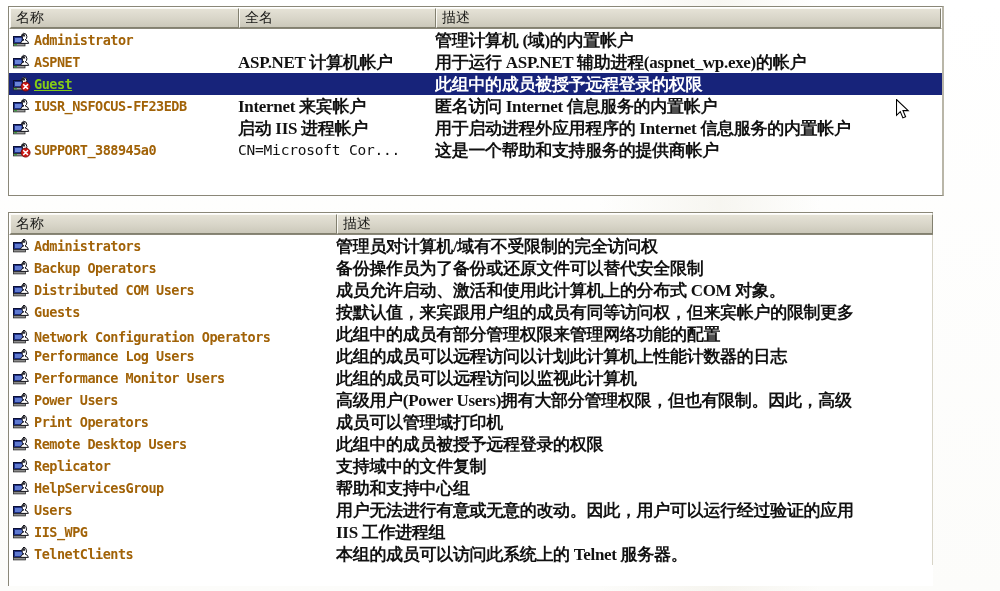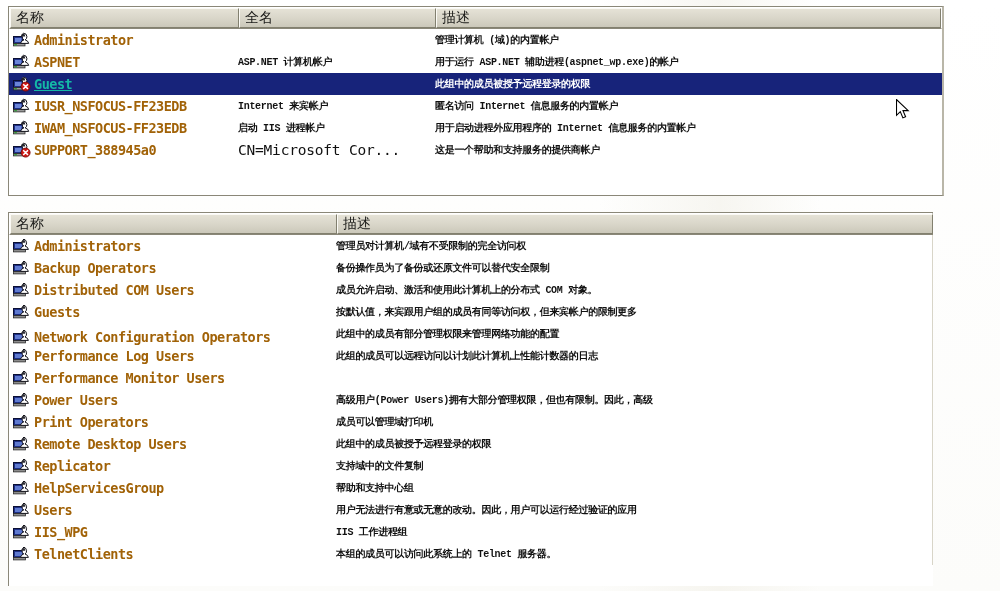--- a/index.html
+++ b/index.html
@@ -79,39 +79,39 @@
     display: flex;
     align-items: center;
     overflow: hidden;
     white-space: nowrap;
     font-size: 14.5px;
     color: #111111;
     font-family: "DejaVu Sans Mono", monospace;
     letter-spacing: -0.2px;
   }
   .lv-cell.cjk {
-    font-family: Liberation Mono, monospace;
-    font-size: 10px;
+    font-family: Liberation Serif, serif;
+    font-size: 17px;
     font-weight: 700;
     letter-spacing: -0.3px;
   }
   .lv-row.selected .lv-cell { color: #ffffff; }
 
   .cell-name {
     padding-left: 4px;
     gap: 3px;
   }
   .name-text {
     font-family: "DejaVu Sans Mono", monospace;
     font-size: 13.5px;
     font-weight: 700;
     letter-spacing: -0.5px;
     color: #a16207;
   }
-  .lv-row.selected .name-text { color: #14b8a6; text-decoration: underline; }
+  .lv-row.selected .name-text { color: #84cc16; text-decoration: underline; }
 
   
   .icon {
     width: 18px;
     height: 16px;
     flex: 0 0 18px;
     position: relative;
     display: inline-block;
   }
   .icon svg { display: block; }
@@ -233,21 +233,20 @@
           <span class="icon">
             <svg width="18" height="16" viewBox="0 0 18 16">
               <rect x="0.5" y="4.5" width="9.5" height="7" fill="#1d2f86" stroke="#0a0f33" stroke-width="1"></rect>
               <rect x="2" y="6" width="6.5" height="4" fill="#6a84d8"></rect>
               <rect x="0.5" y="11.5" width="11.5" height="2.4" fill="#9a9a9a" stroke="#2a2a2a" stroke-width="0.8"></rect>
               <rect x="1.3" y="12.1" width="2.6" height="1.2" fill="#2f9a34"></rect>
               <path d="M10.4 1.3 q3.5 0 3.5 3.3 q0 2.3 -1.7 3.3 q3.0 0.8 3.5 3.5 l-8.2 0 q0.6 -2.8 3.4 -3.5 q-1.7 -1.0 -1.7 -3.3 q0 -3.3 1.2 -3.3 z" fill="#ffffff" stroke="#101018" stroke-width="1"></path>
               <path d="M10.0 1.6 q-2.1 0.4 -2.1 2.9 l4.4 0 q0.1 -2.6 -2.3 -2.9 z" fill="#26262e"></path>
             </svg>
           </span>
-          <span class="name-text">IWAM_NSFOCUS-FF23EDB</span>
         </div>
         <div class="lv-cell cjk" style="width: 197px; flex: 0 0 197px;">启动 IIS 进程帐户</div>
         <div class="lv-cell cjk" style="width: 505px; flex: 0 0 505px;">用于启动进程外应用程序的 Internet 信息服务的内置帐户</div>
       </div>
       <div class="lv-row">
         <div class="lv-cell cell-name" style="width: 229px; flex: 0 0 229px;">
           <span class="icon">
             <svg width="18" height="16" viewBox="0 0 18 16">
               <rect x="0.5" y="4.5" width="9.5" height="7" fill="#1d2f86" stroke="#0a0f33" stroke-width="1"></rect>
               <rect x="2" y="6" width="6.5" height="4" fill="#6a84d8"></rect>
@@ -369,20 +368,21 @@
             <svg width="18" height="16" viewBox="0 0 18 16">
               <rect x="0.5" y="4.5" width="10" height="7" fill="#1d2f86" stroke="#0a0f33" stroke-width="1"></rect>
               <rect x="2" y="6" width="7" height="4" fill="#5f7ad0"></rect>
               <rect x="0.5" y="11.5" width="12" height="2.4" fill="#8d8d8d" stroke="#2a2a2a" stroke-width="0.8"></rect>
               <path d="M10 1.5 q3.6 0 3.6 3.2 q0 2.3 -1.6 3.3 q2.9 0.8 3.4 3.4 l-8.0 0 q0.6 -2.7 3.3 -3.4 q-1.7 -1.0 -1.7 -3.3 q0 -3.2 3.0 -3.2 z" fill="#ffffff" stroke="#12121a" stroke-width="1"></path>
               <path d="M10.2 2.2 q-2.0 0.2 -2.0 2.6 l4.2 0 q0 -2.4 -2.2 -2.6 z" fill="#2c2c33"></path>
             </svg>
           </span>
           <span class="name-text">Performance Monitor Users</span>
         </div>
+        <div class="lv-cell cjk" style="width: 596px; flex: 0 0 596px;">此组的成员可以远程访问以监视此计算机</div>
       </div>
       <div class="lv-row">
         <div class="lv-cell cell-name" style="width: 327px; flex: 0 0 327px;">
           <span class="icon">
             <svg width="18" height="16" viewBox="0 0 18 16">
               <rect x="0.5" y="4.5" width="10" height="7" fill="#1d2f86" stroke="#0a0f33" stroke-width="1"></rect>
               <rect x="2" y="6" width="7" height="4" fill="#5f7ad0"></rect>
               <rect x="0.5" y="11.5" width="12" height="2.4" fill="#8d8d8d" stroke="#2a2a2a" stroke-width="0.8"></rect>
               <path d="M10 1.5 q3.6 0 3.6 3.2 q0 2.3 -1.6 3.3 q2.9 0.8 3.4 3.4 l-8.0 0 q0.6 -2.7 3.3 -3.4 q-1.7 -1.0 -1.7 -3.3 q0 -3.2 3.0 -3.2 z" fill="#ffffff" stroke="#12121a" stroke-width="1"></path>
               <path d="M10.2 2.2 q-2.0 0.2 -2.0 2.6 l4.2 0 q0 -2.4 -2.2 -2.6 z" fill="#2c2c33"></path>

